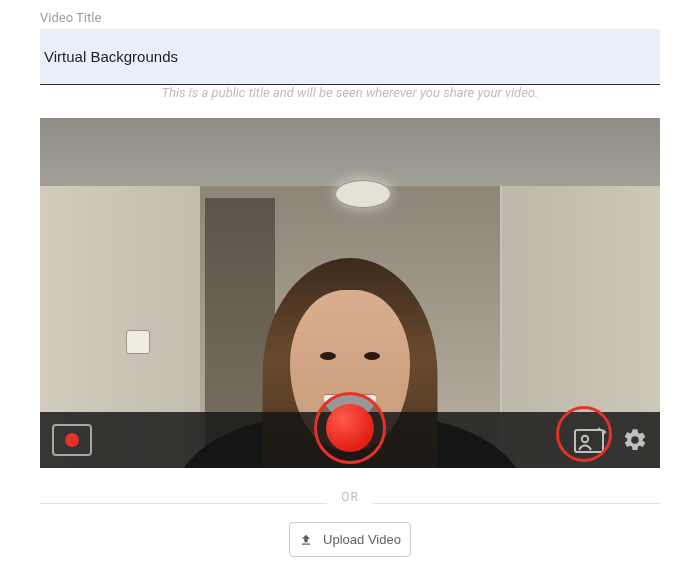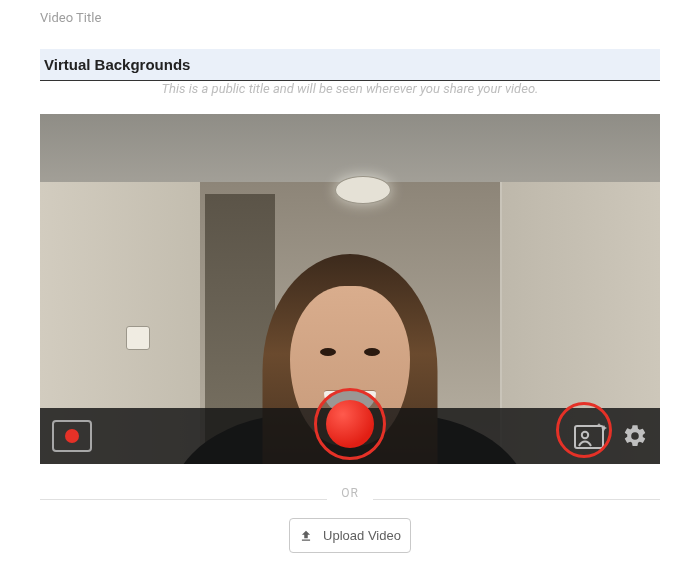--- a/index.html
+++ b/index.html
@@ -14,30 +14,30 @@
       height: 586px;
       padding: 10px 0;
     }
     .container {
       width: 620px;
       margin: 0 auto;
     }
     .field-label {
       color: #9e9e9e;
       font-size: 13px;
-      margin-bottom: 24px;
+      margin-bottom: 4px;
     }
     .title-input {
       width: 100%;
       background: #eaf0f9;
       border: none;
       border-bottom: 1px solid #333;
-      padding: 7px 4px;
+      padding: 19px 4px;
       font-size: 15px;
-      font-weight: 700;
+      font-weight: 400;
       color: #222;
       outline: none;
     }
     .title-helper {
       text-align: center;
       color: #bdbdbd;
       font-size: 13px;
       font-style: italic;
       margin-top: 0;
       margin-bottom: 18px;

